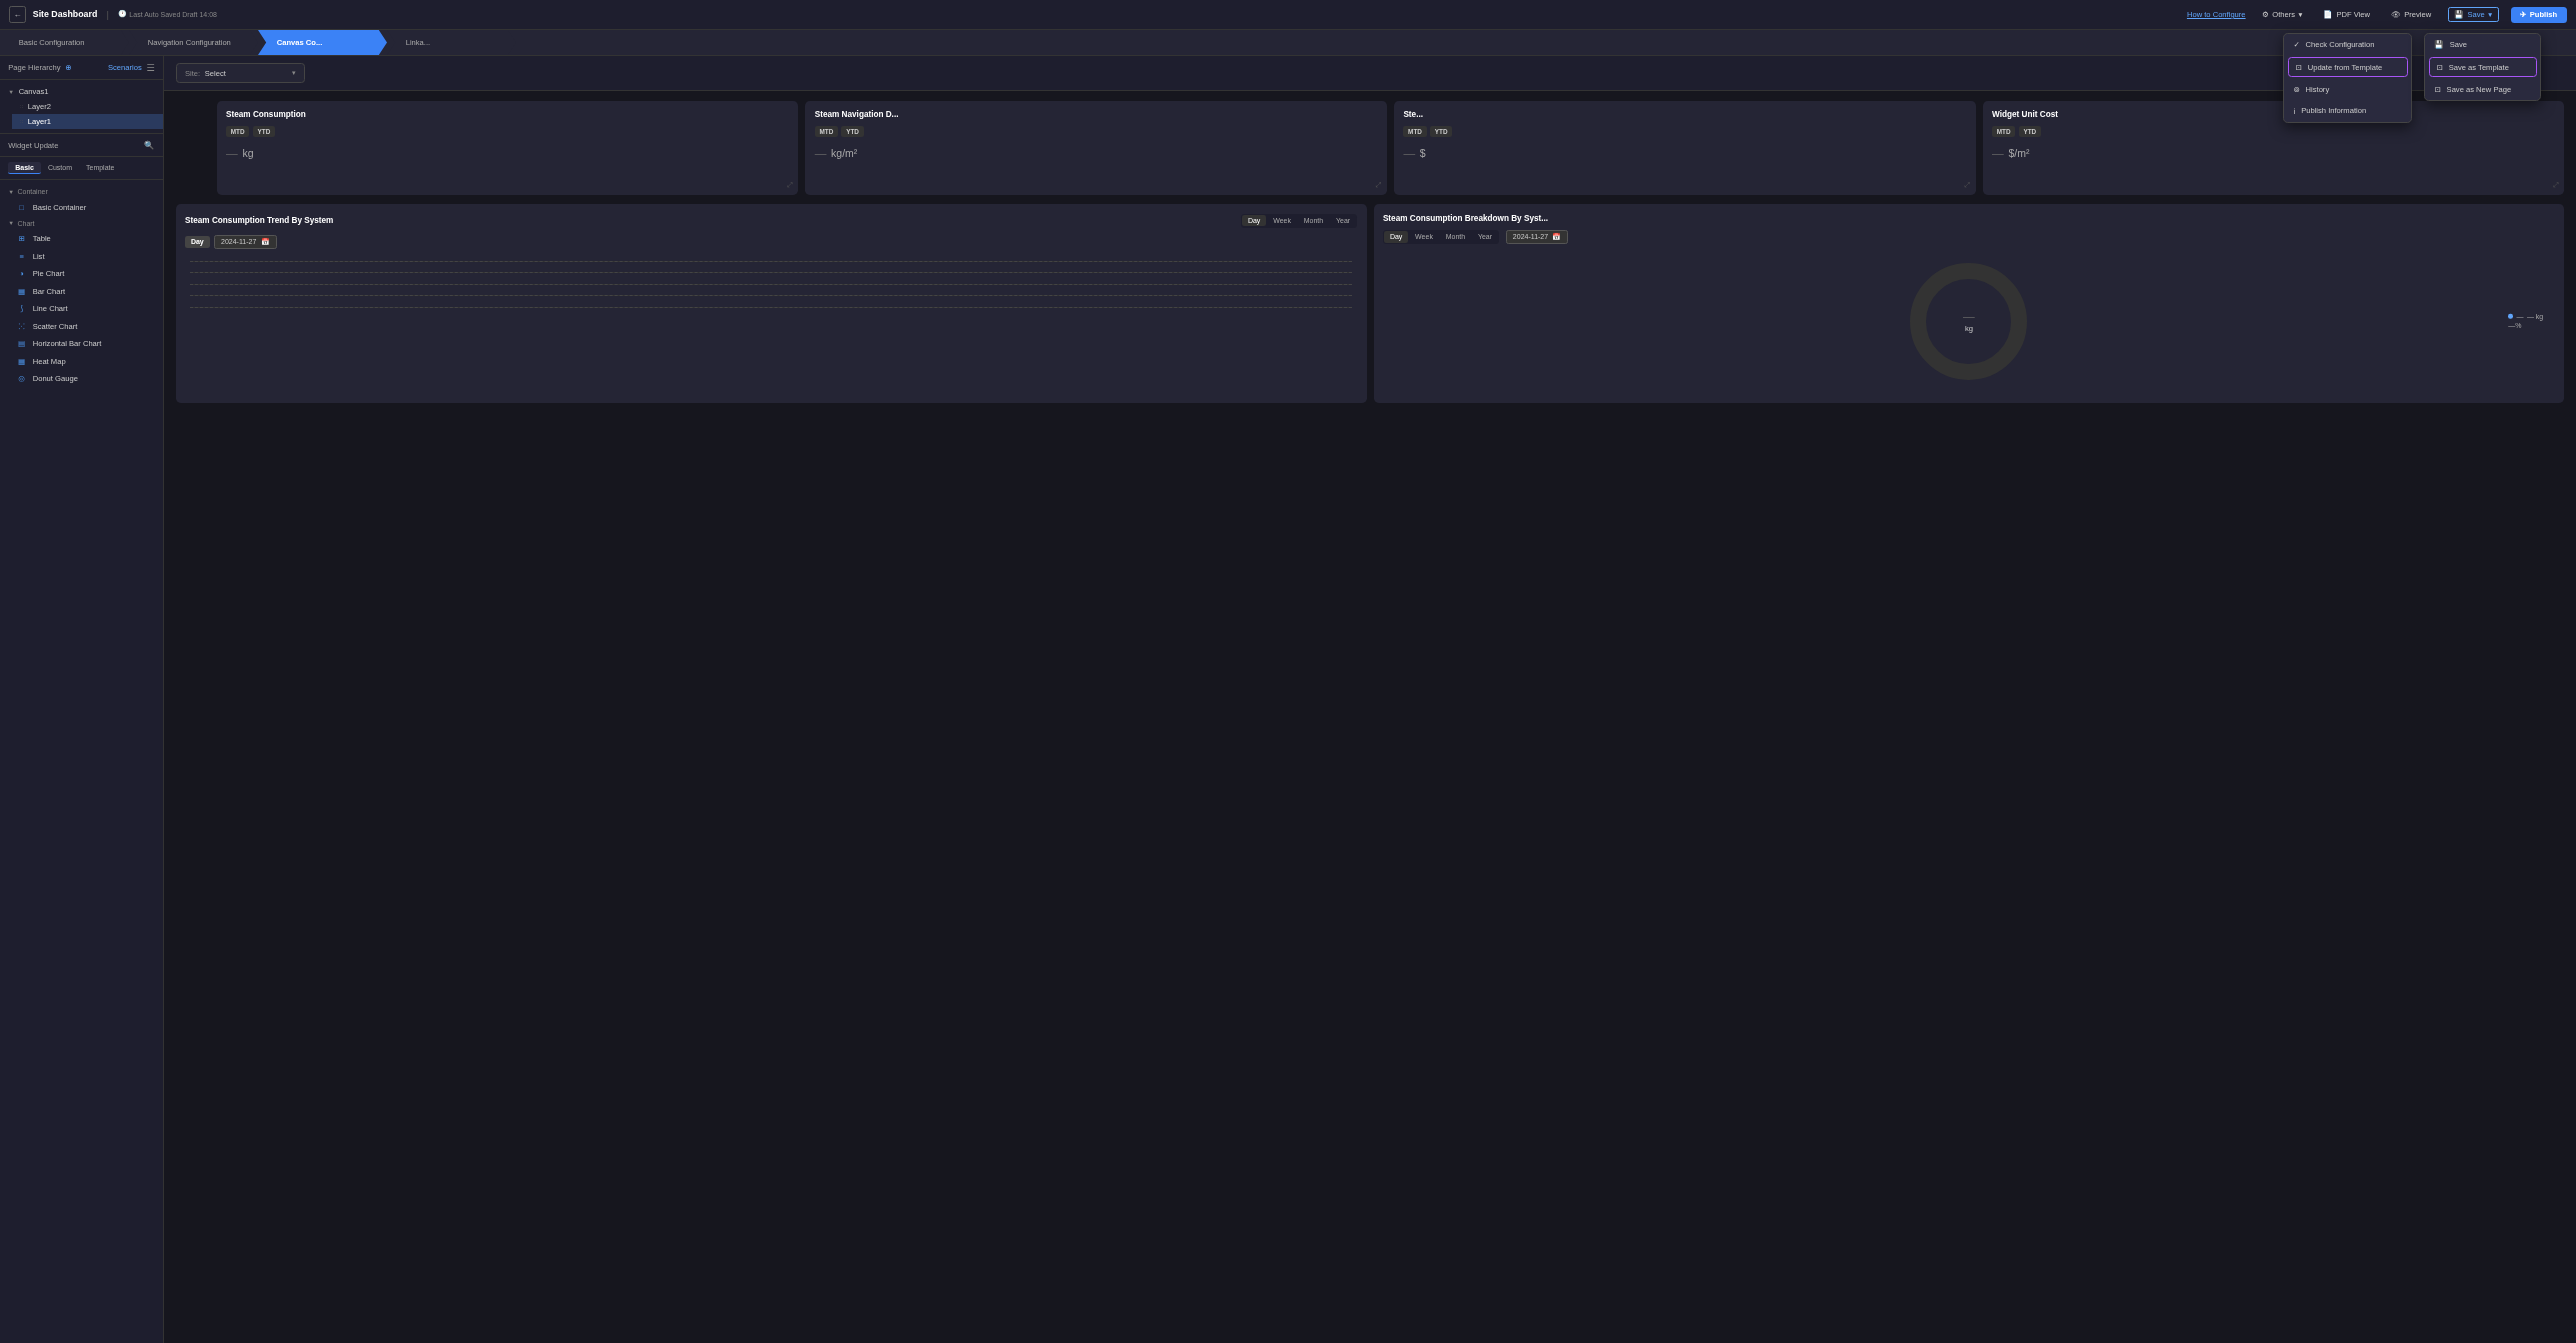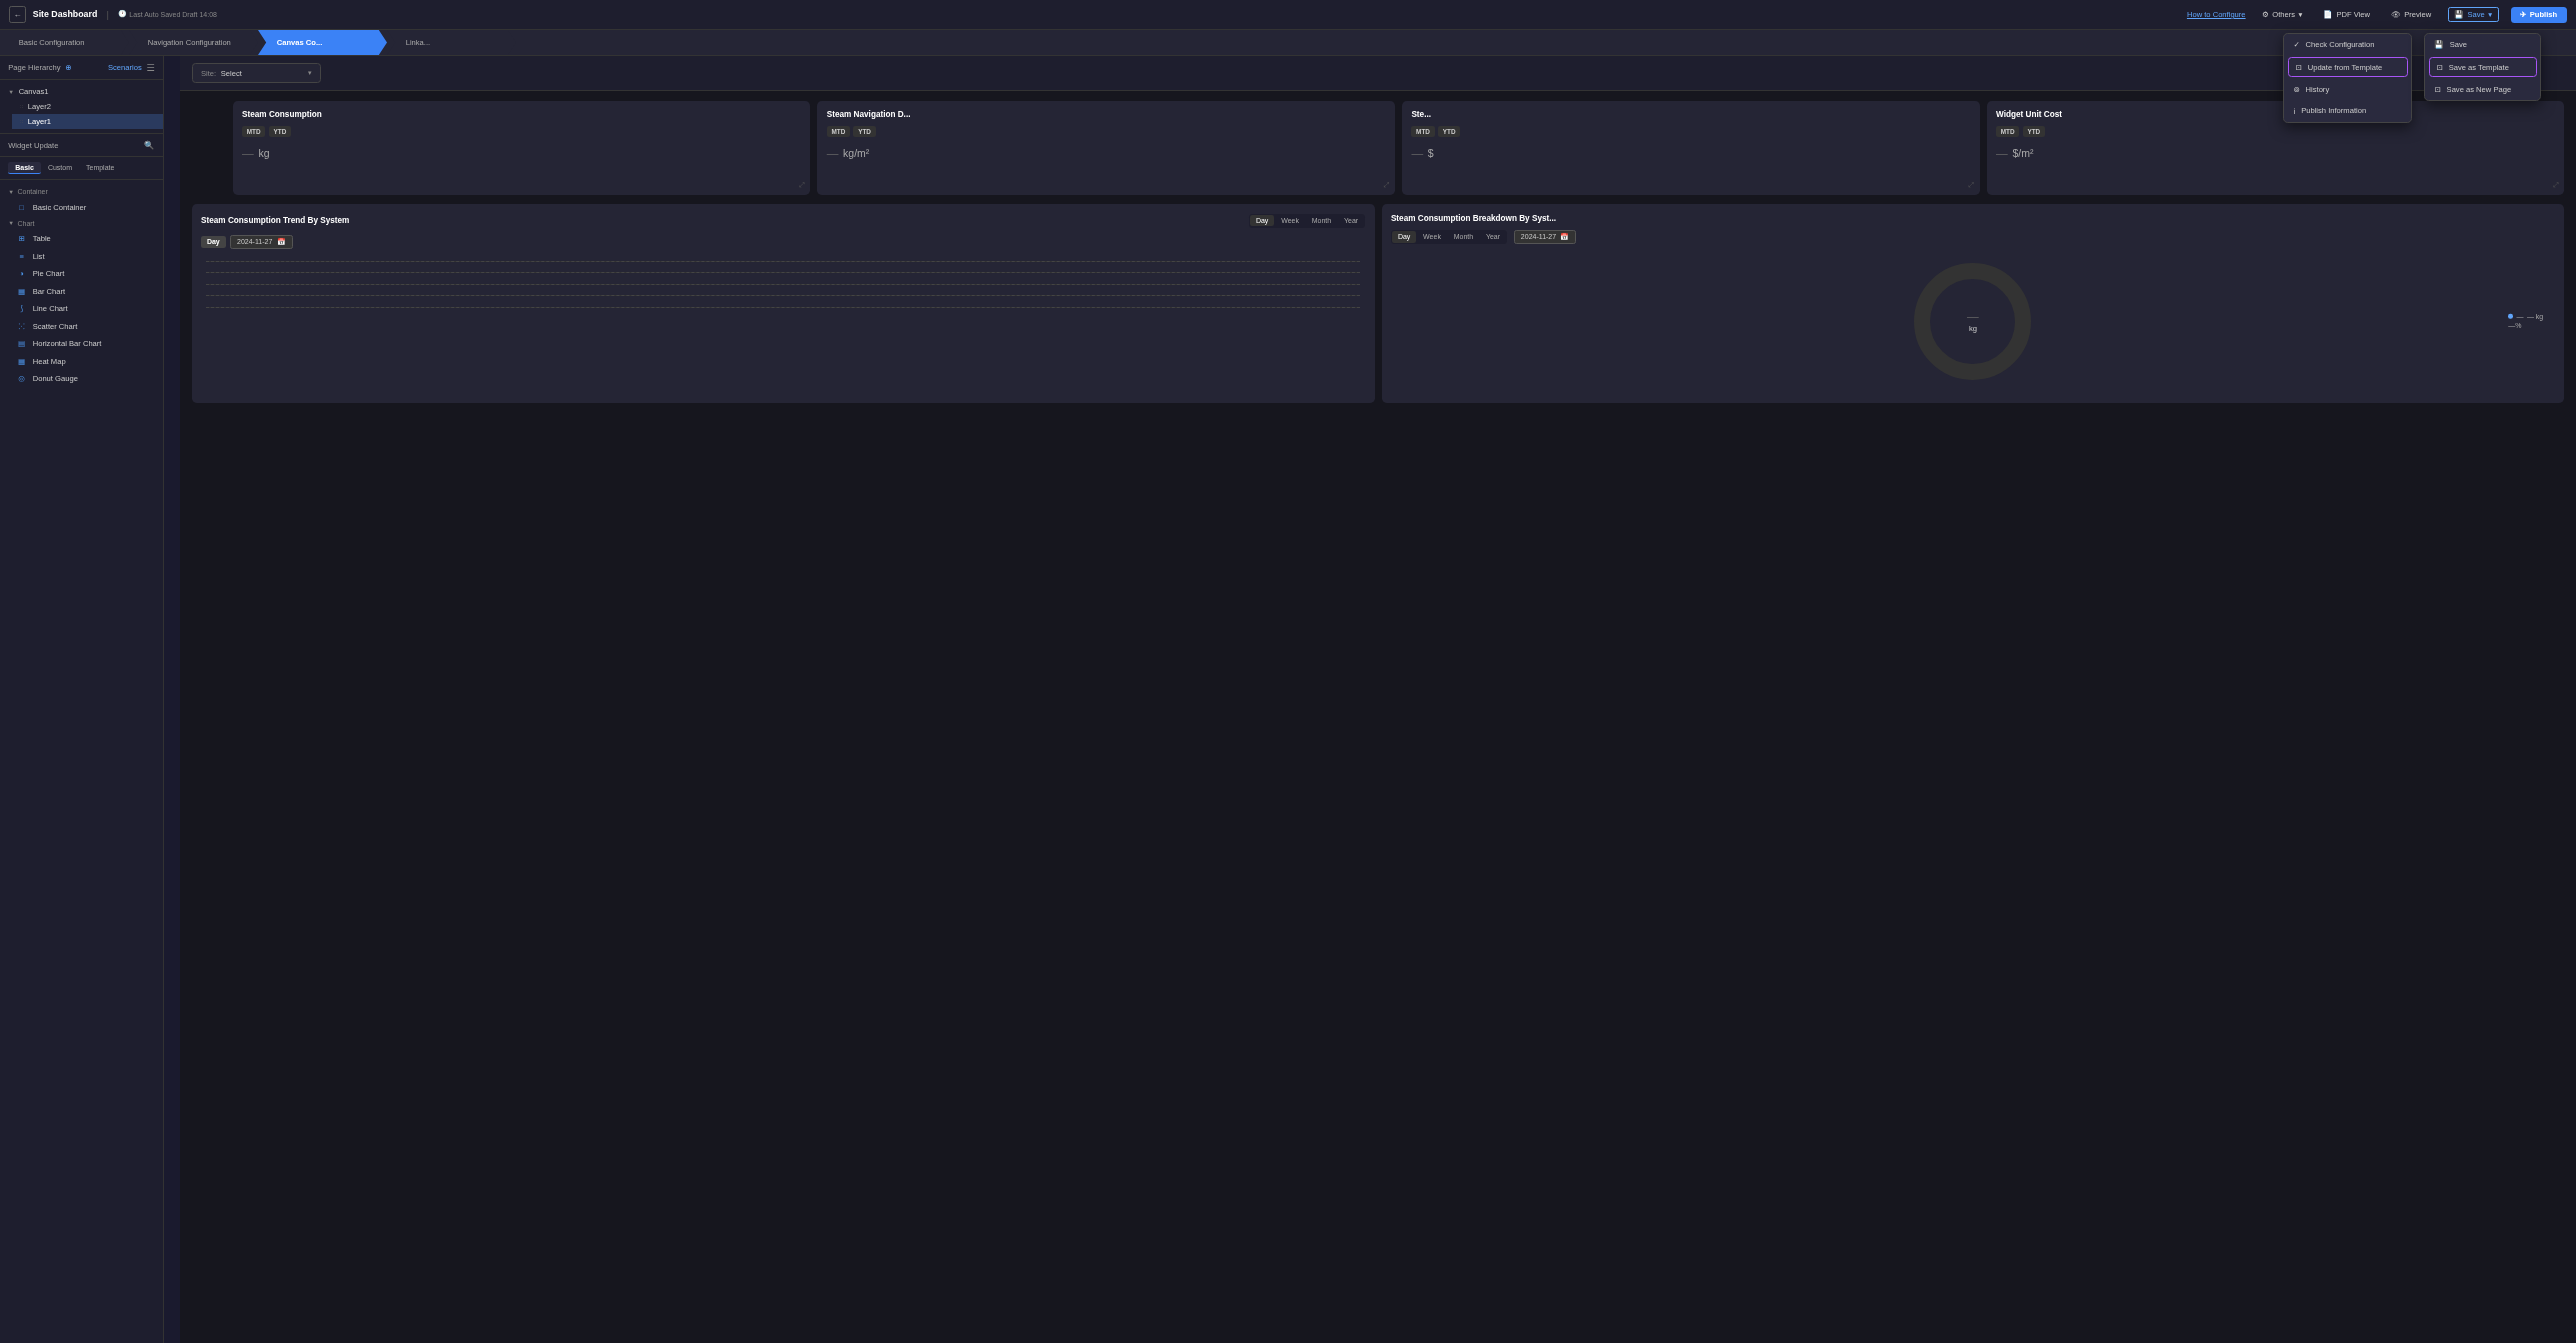--- a/index.html
+++ b/index.html
@@ -30,21 +30,21 @@
       display: flex; align-items: center; 
       padding: 0 18.7px; font-size: 7.6px; color: #aaa; position: relative; cursor: pointer;
       clip-path: polygon(0 0, calc(100% - 8.2px) 0, 100% 50%, calc(100% - 8.2px) 100%, 0 100%, 8.2px 50%);
       min-width: 129px;
     }
     .step-item:first-child { clip-path: polygon(0 0, calc(100% - 8.2px) 0, 100% 50%, calc(100% - 8.2px) 100%, 0 100%); }
     .step-item.active { background: #3b82f6; color: #fff; font-weight: 600; }
     .step-item.inactive { background: #252535; }
 
     
-    .main-layout { display: flex; height: calc(100vh - 56px); gap: 16px; }
+    .main-layout { display: flex; height: calc(100vh - 56px); }
 
     
     .sidebar { width: 164px; background: #1e1e2e; border-right: 0.6px solid #333; display: flex; flex-direction: column; overflow: hidden; }
     .sidebar-top { padding: 5.8px 8.2px; border-bottom: 0.6px solid #333; display: flex; align-items: center; justify-content: space-between; }
     .sidebar-top-left { display: flex; align-items: center; gap: 4.7px; font-size: 7.6px; color: #aaa; }
     .scenarios-link { color: #60a5fa; font-size: 7.6px; cursor: pointer; }
     .tree-area { padding: 4.7px 0; }
     .tree-item { display: flex; align-items: center; gap: 4.7px; padding: 2.9px 8.2px; font-size: 7.6px; color: #ccc; cursor: pointer; }
     .tree-item.selected { background: #2a3a5e; color: #fff; }
     .tree-item .caret { font-size: 5.8px; color: #888; }

